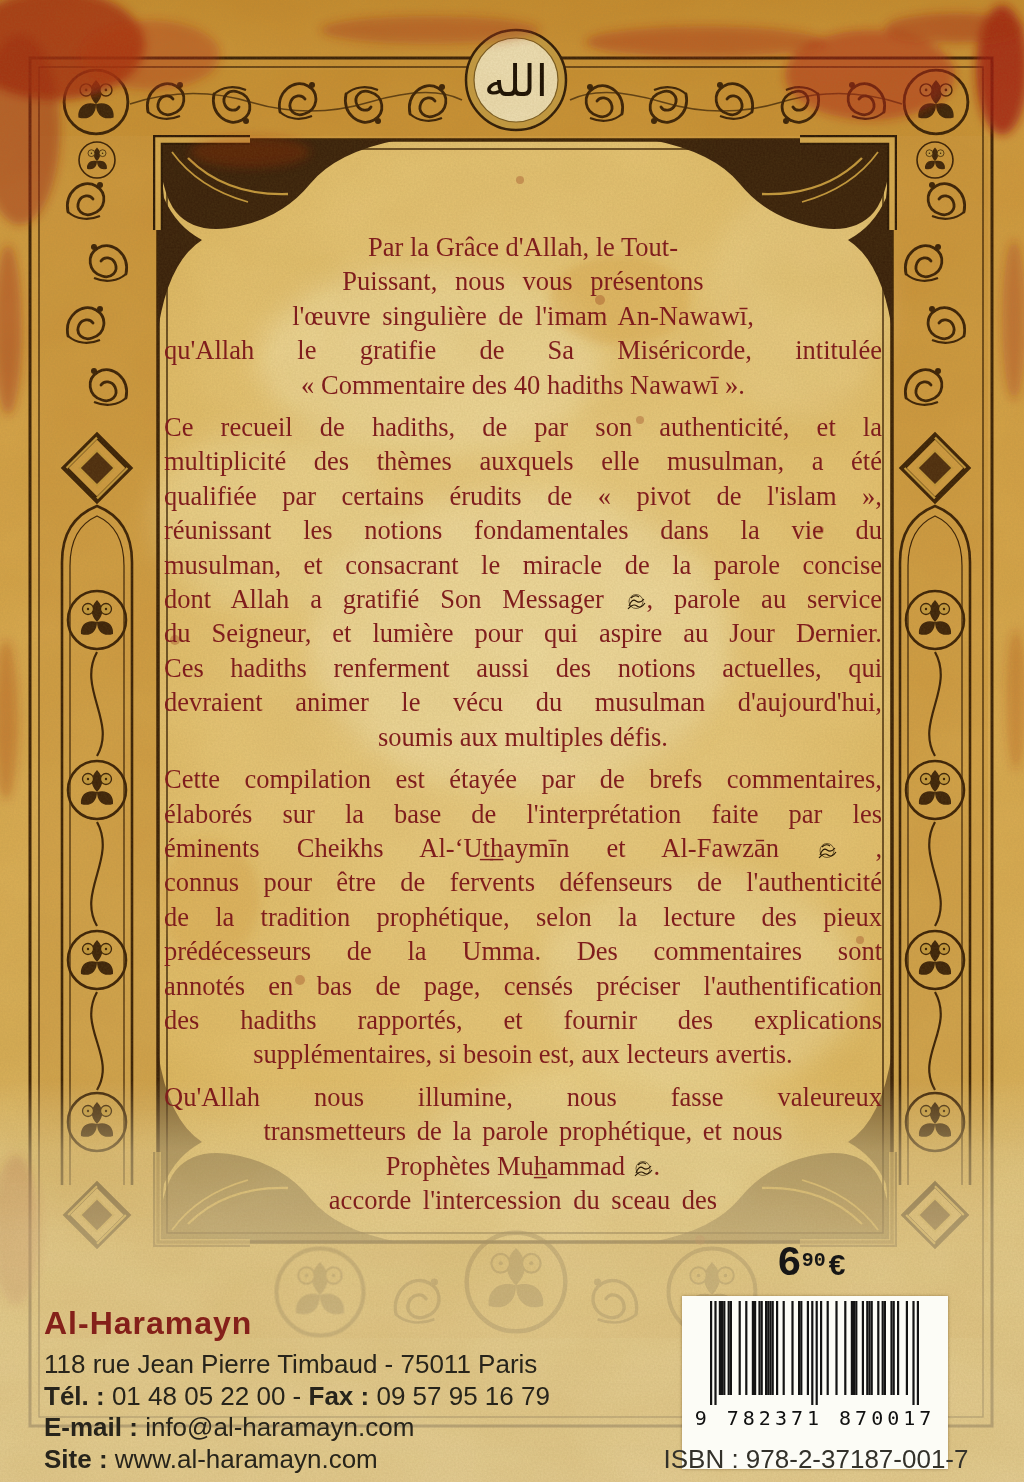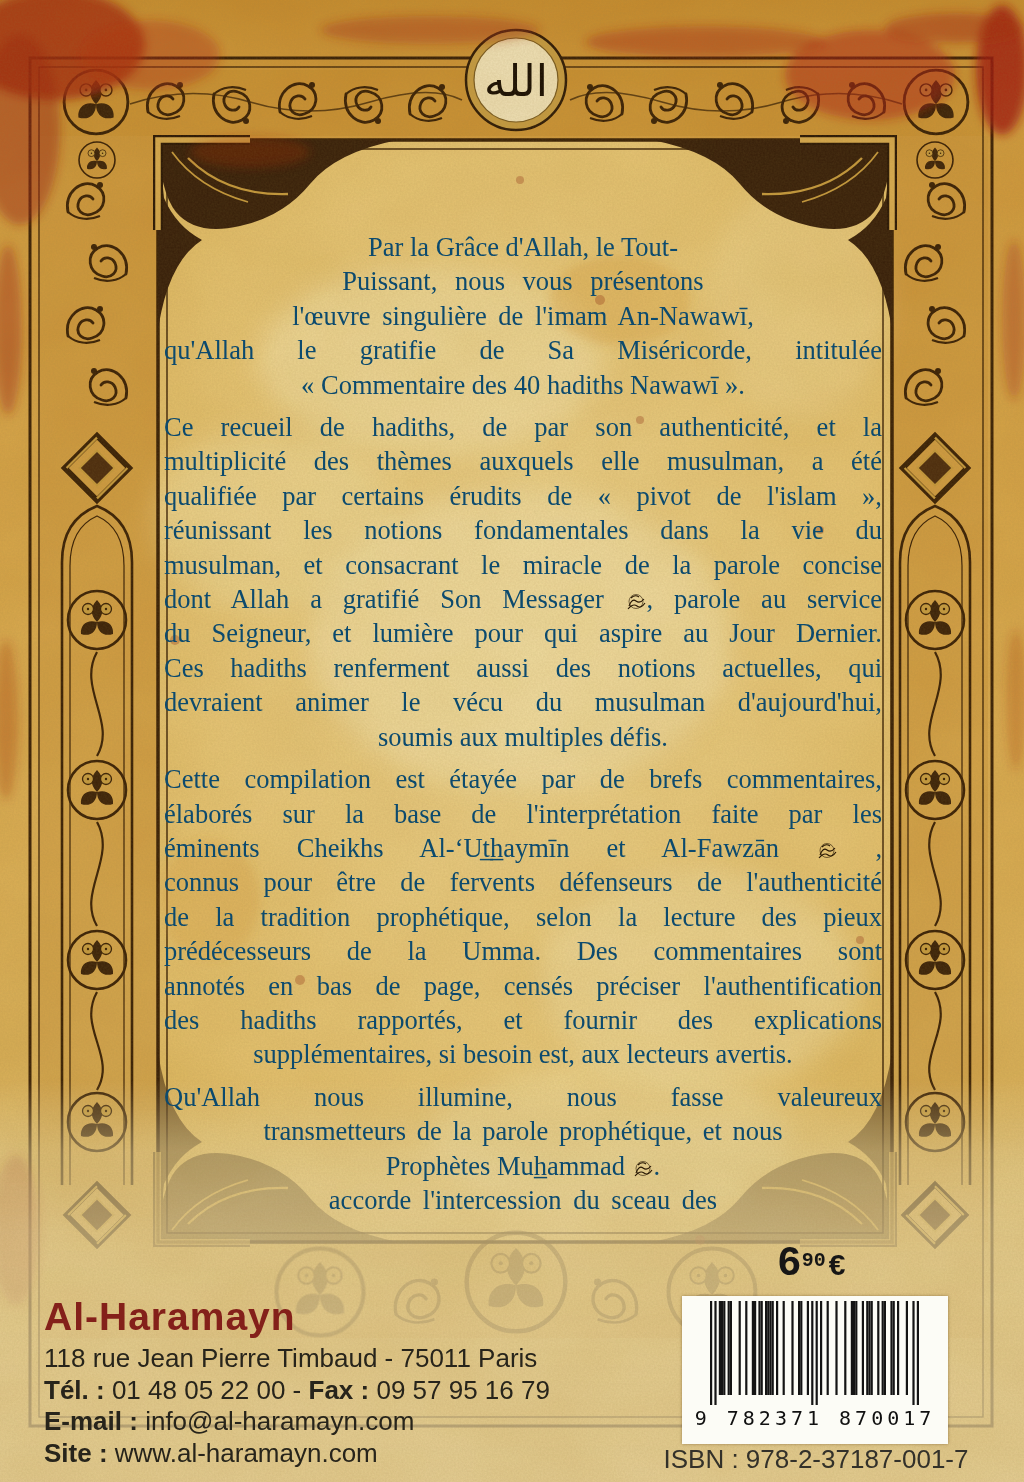--- a/index.html
+++ b/index.html
@@ -5,59 +5,59 @@
   html,body{margin:0;padding:0;}
   body{
     width:1024px;height:1482px;position:relative;overflow:hidden;
     background:#d8a845;
     font-family:"Liberation Serif","DejaVu Serif",serif;
   }
   .bg-svg{position:absolute;left:0;top:0;width:1024px;height:1482px;display:block;}
   
   .text-col{
     position:absolute;left:164px;top:230px;width:718px;
-    font-size:26.5px;line-height:34.4px;color:#0c4a6e;
+    font-size:26.5px;line-height:34.4px;color:#7f1d1d;
     text-rendering:optimizeLegibility;
   }
   .para{margin:0 0 8px 0;}
   .line{white-space:normal;}
   .lc{text-align:center;}
   .ll{text-align:center;}
   .lj{text-align:justify;text-align-last:justify;text-justify:inter-word;}
   .seal{display:inline-block;vertical-align:-3px;margin:0 1px;line-height:0;}
   
   .price{
     position:absolute;left:778px;top:1238px;
     font-family:"Liberation Sans","DejaVu Sans",sans-serif;
     font-weight:bold;color:#161616;white-space:nowrap;
   }
   .price .pe{font-size:41px;}
   .price sup{font-size:20px;position:relative;top:-3px;left:1px;font-family:Liberation Mono, monospace;}
   .price .cur{font-size:30px;margin-left:4px;}
   
   .barcode-box{
-    position:absolute;left:682px;top:1296px;width:266px;height:148px;
+    position:absolute;left:682px;top:1296px;width:266px;height:173px;
     background:#fcfcf6;box-shadow:0 0 3px rgba(70,45,10,.45);
   }
   .bars{display:block;margin:5px auto 0 auto;}
   .bc-digits{
     text-align:center;font-family:"DejaVu Sans Mono","Liberation Mono",monospace;
     font-size:20px;letter-spacing:4px;color:#101010;margin-top:-3px;
   }
   .isbn{
     position:absolute;left:630px;top:1444px;width:372px;text-align:center;
     font-family:"Liberation Sans","DejaVu Sans",sans-serif;
     font-size:26px;color:#33312a;
   }
   
   .publisher{
     position:absolute;left:44px;top:1292px;
     font-family:"Liberation Sans","DejaVu Sans",sans-serif;color:#27241b;
   }
-  .pub-name{font-size:39px;font-weight:bold;color:#84201a;letter-spacing:1px;line-height:50px;}
+  .pub-name{font-size:32px;font-weight:bold;color:#84201a;letter-spacing:1px;line-height:50px;margin-top:6px;}
   .pub-line{font-size:26px;line-height:30.5px;margin-top:1px;white-space:nowrap;}
   .pub-line b{font-weight:bold;}
 </style>
 </head>
 <body>
 
 <svg class="bg-svg" width="1024" height="1482" viewBox="0 0 1024 1482" xmlns="http://www.w3.org/2000/svg">
   <defs>
     <linearGradient id="bgGrad" x1="0" y1="0" x2="0" y2="1">
       <stop offset="0" stop-color="#c88f31"></stop>

